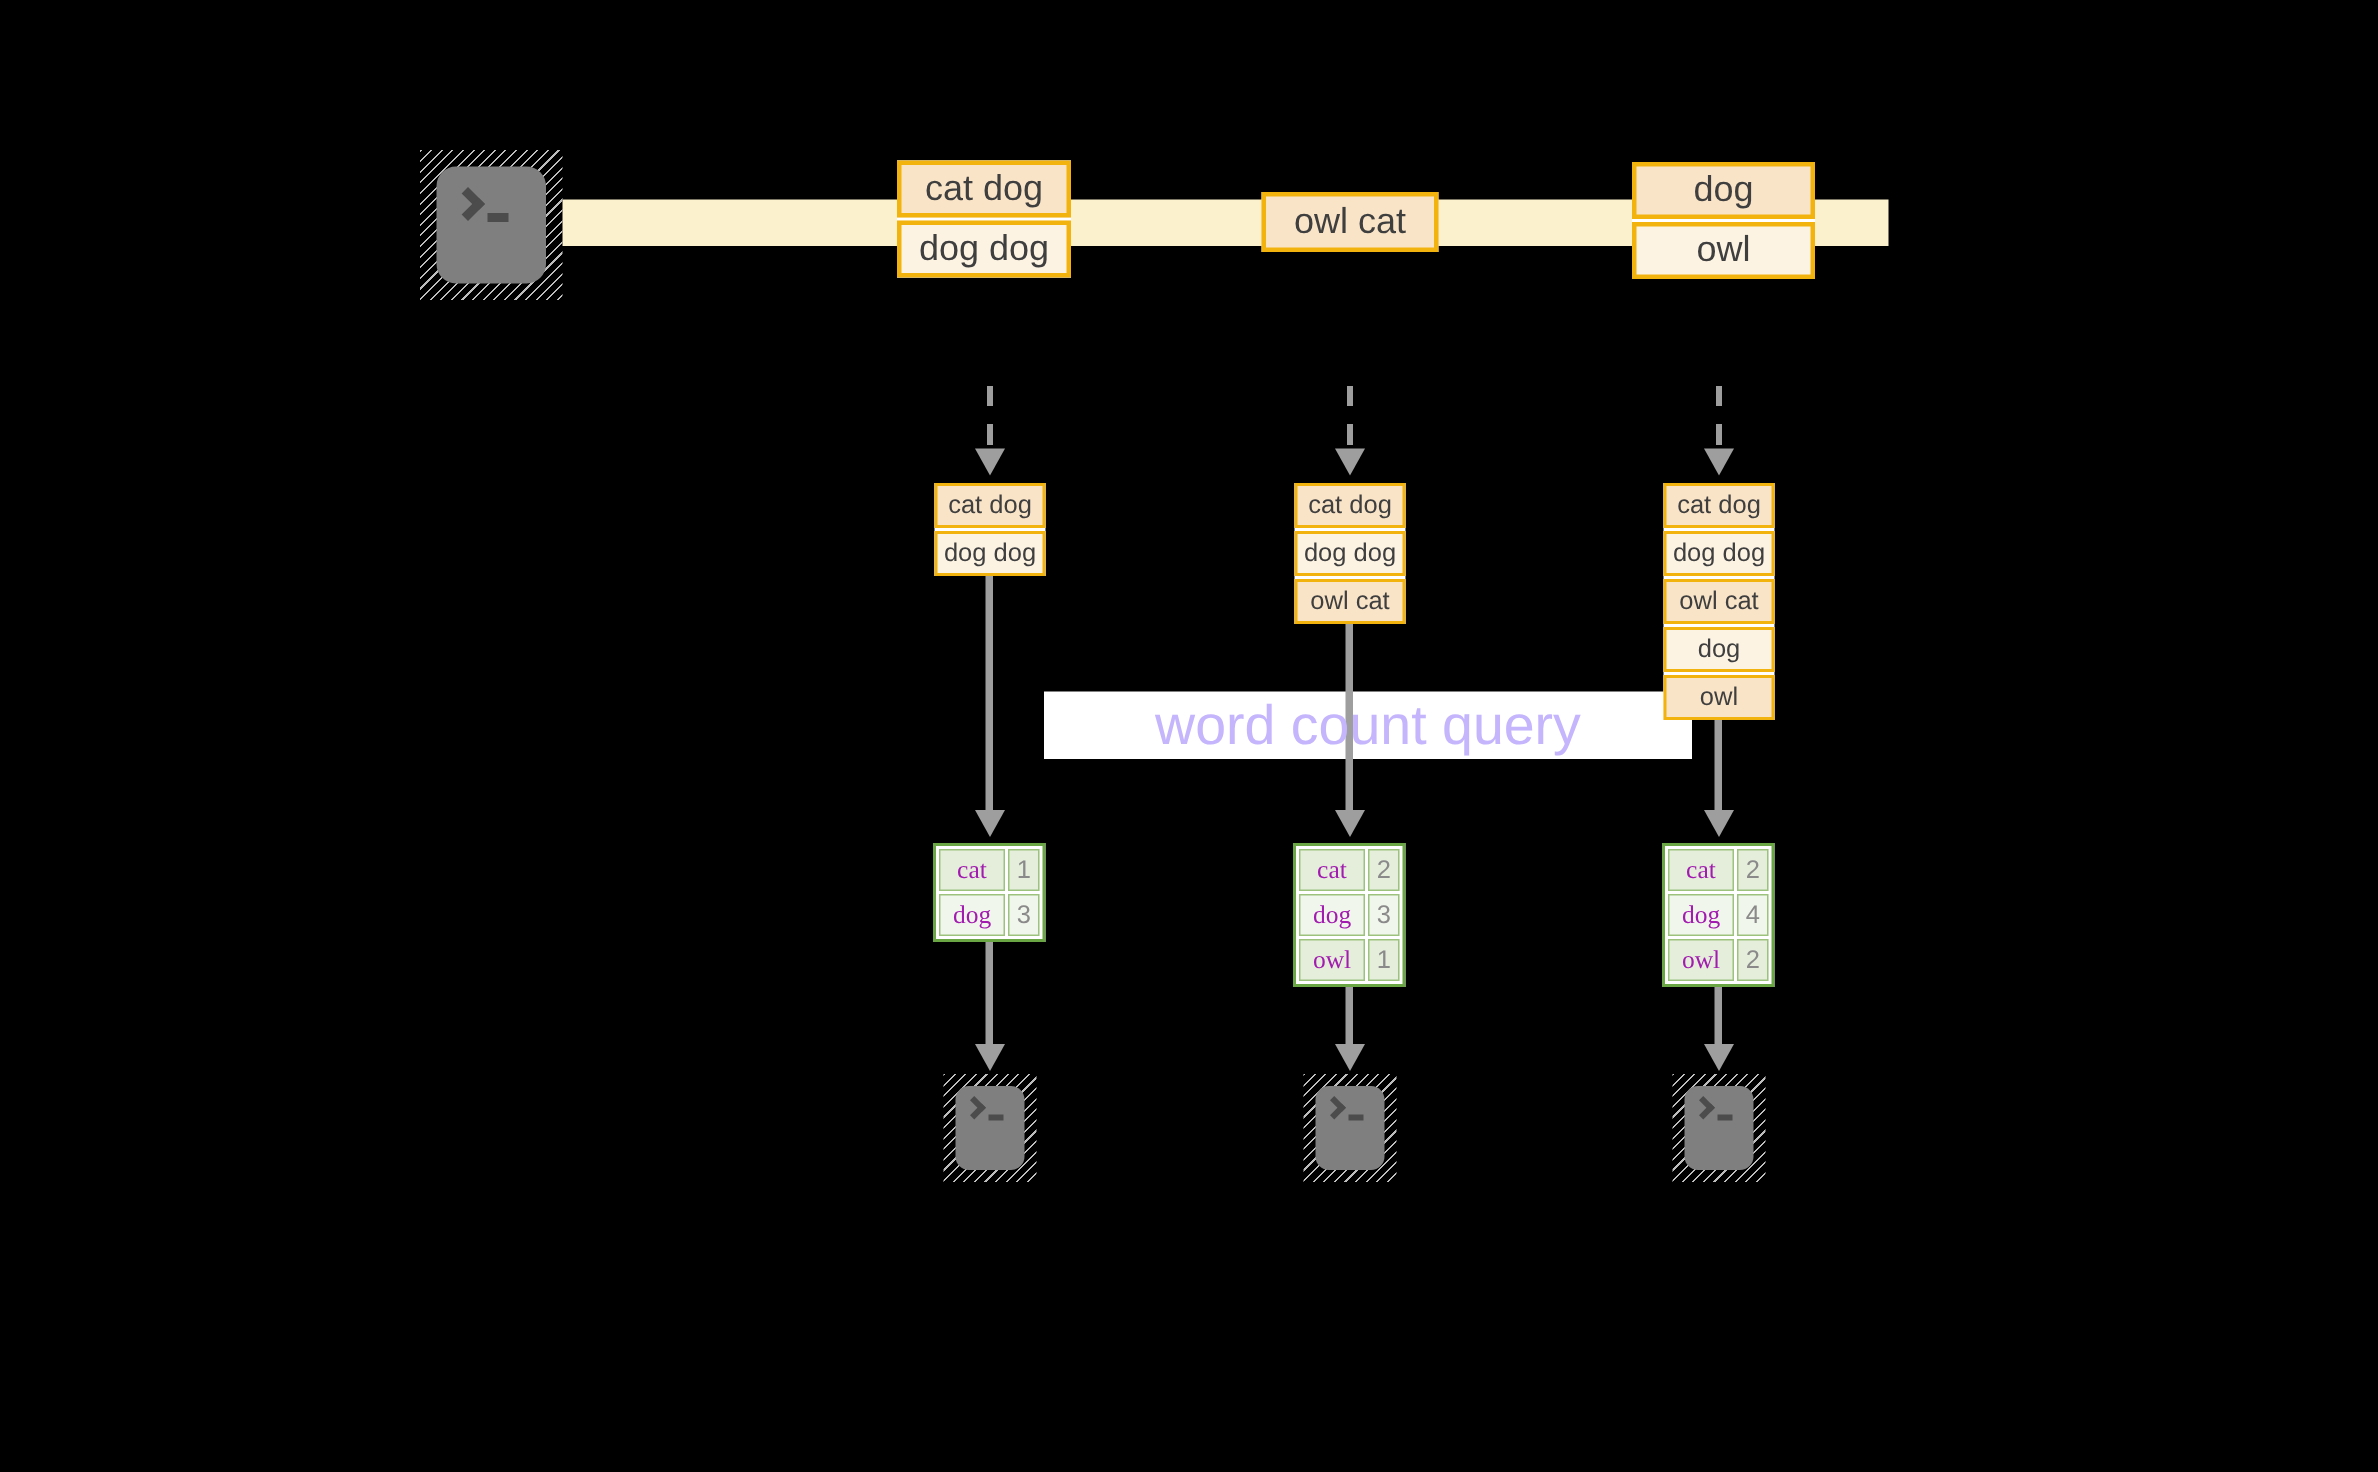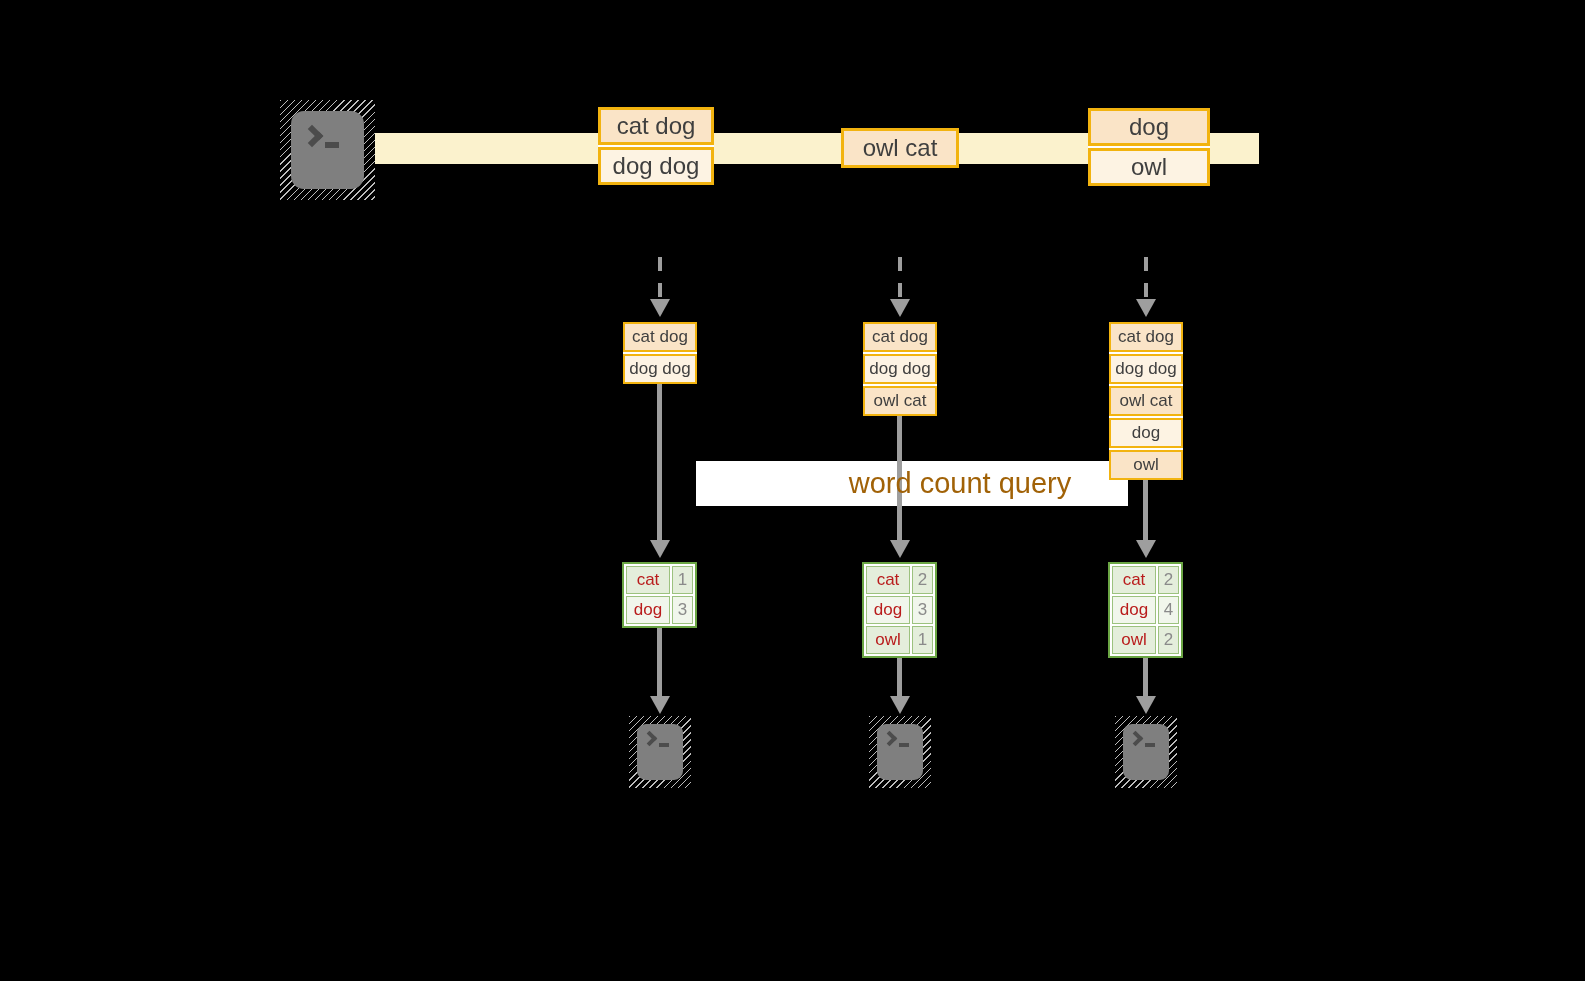--- a/index.html
+++ b/index.html
@@ -39,30 +39,30 @@
   .fb{background:var(--cream);}
   
   .vline{position:absolute;width:5px;background:var(--gray);z-index:5;}
   .tri-down{position:absolute;width:0;height:0;z-index:5;
     border-left:10px solid transparent;border-right:10px solid transparent;
     border-top:18px solid var(--gray);}
   .dash-line{position:absolute;width:4px;z-index:3;
     background:repeating-linear-gradient(to bottom,var(--gray) 0 14px,transparent 14px 26px);}
   
   .qbg{position:absolute;background:#fff;z-index:4;}
-  .qtext{position:absolute;z-index:6;color:#a16207;font-size:29px;font-weight:400;
-    display:flex;align-items:center;justify-content:center;background:transparent;padding-left:48px;}
+  .qtext{position:absolute;z-index:6;color:#c4b5fd;font-size:37px;font-weight:400;
+    display:flex;align-items:center;justify-content:center;background:transparent;}
   
   .ctable{position:absolute;z-index:2;background:#fff;border:2px solid var(--green);
     padding:2px;display:grid;grid-template-columns:44px 21px;gap:2px;}
   .ccell{box-sizing:border-box;height:28px;border:1px solid var(--green-soft);
     display:flex;align-items:center;justify-content:center;font-size:17px;}
   .ga{background:var(--cellA);}
   .gb{background:var(--cellB);}
-  .cword{color:#b91c1c;}
+  .cword{color:#a21caf;font-family:Liberation Serif, serif;}
   .ccount{color:#8A8A8A;}
   
   .terminal{position:absolute;z-index:2;display:flex;background-color:#000;
     background-image:repeating-linear-gradient(135deg,#BDBDBD 0 1px,transparent 1px 5px);}
   .tinner{background:var(--termgray);margin:auto;position:relative;}
   .tinner.big{width:73px;height:78px;border-radius:13px;}
   .tinner.small{width:46px;height:56px;border-radius:9px;}
   .glyph{position:absolute;display:flex;align-items:flex-end;gap:5px;}
   .glyph.big{top:17px;left:13px;}
   .glyph.small{top:9px;left:7px;gap:4px;}

